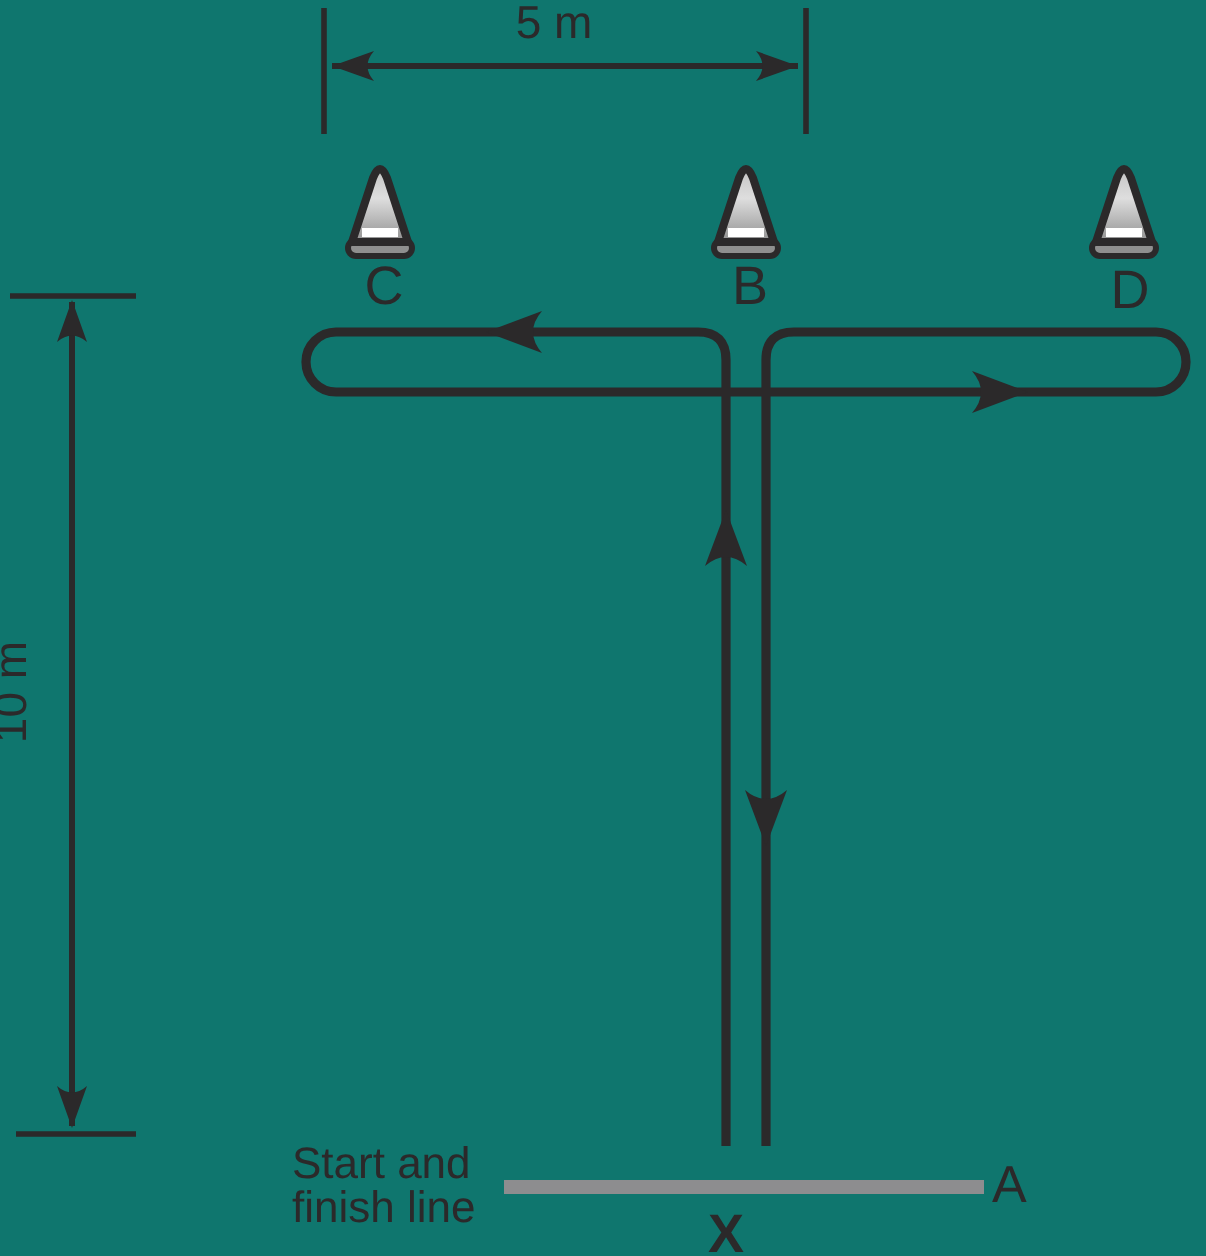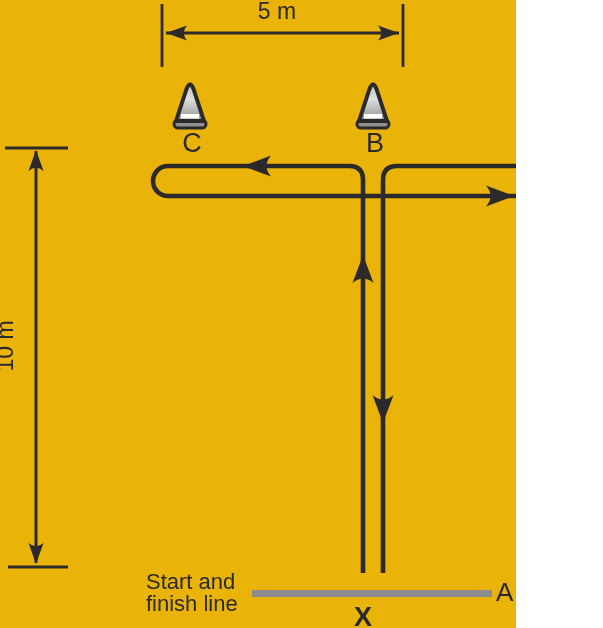--- a/index.html
+++ b/index.html
@@ -1,16 +1,16 @@
 <!DOCTYPE html>
 <html><head>
 <meta charset="utf-8">
 <style>
   html,body{margin:0;padding:0;background:#ffffff;}
-  .stage{position:relative;width:516px;height:628px;background:#eab308;overflow:hidden;}
+  .stage{position:relative;width:603px;height:628px;background:#0f766e;overflow:hidden;}
   svg{display:block;}
   .ink-stroke{stroke:#2b292a;fill:none;}
   .course{stroke-width:4.6;stroke-linejoin:round;}
   .dim-line{stroke-width:3;}
   .tick{stroke-width:2.8;}
   .arrow{fill:#2b292a;stroke:none;}
   .cone-body{fill:url(#coneGrad);stroke:#2b292a;stroke-width:4;stroke-linejoin:round;}
   .cone-base{fill:#8f8f8f;stroke:#2b292a;stroke-width:3;}
   .cone-strip{fill:#ffffff;stroke:none;}
   text{fill:#2b292a;font-family:"Liberation Sans",sans-serif;}

